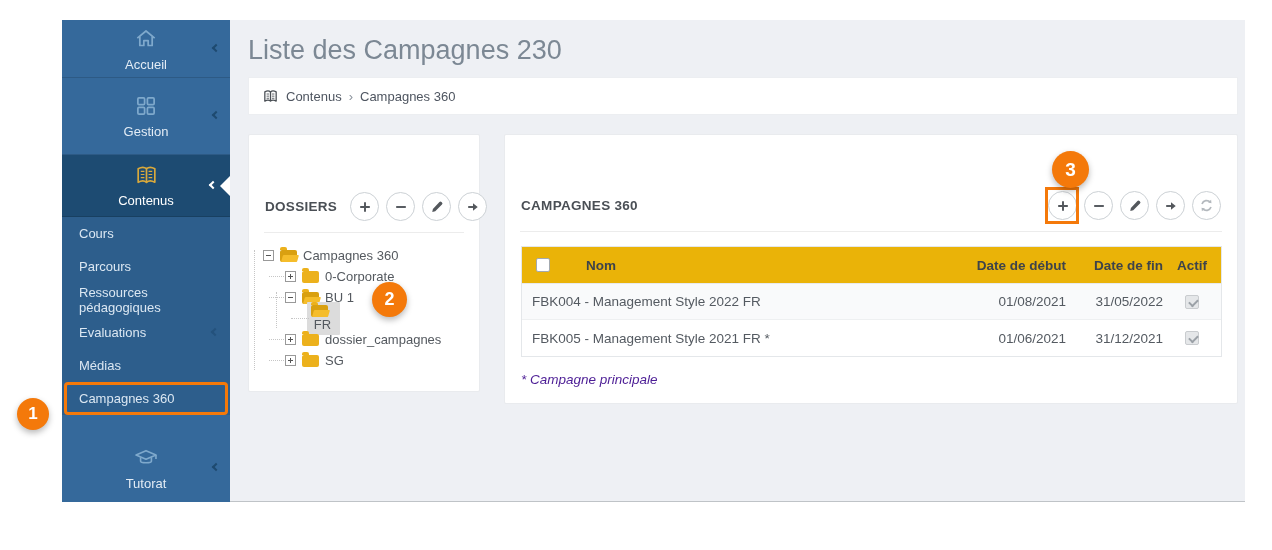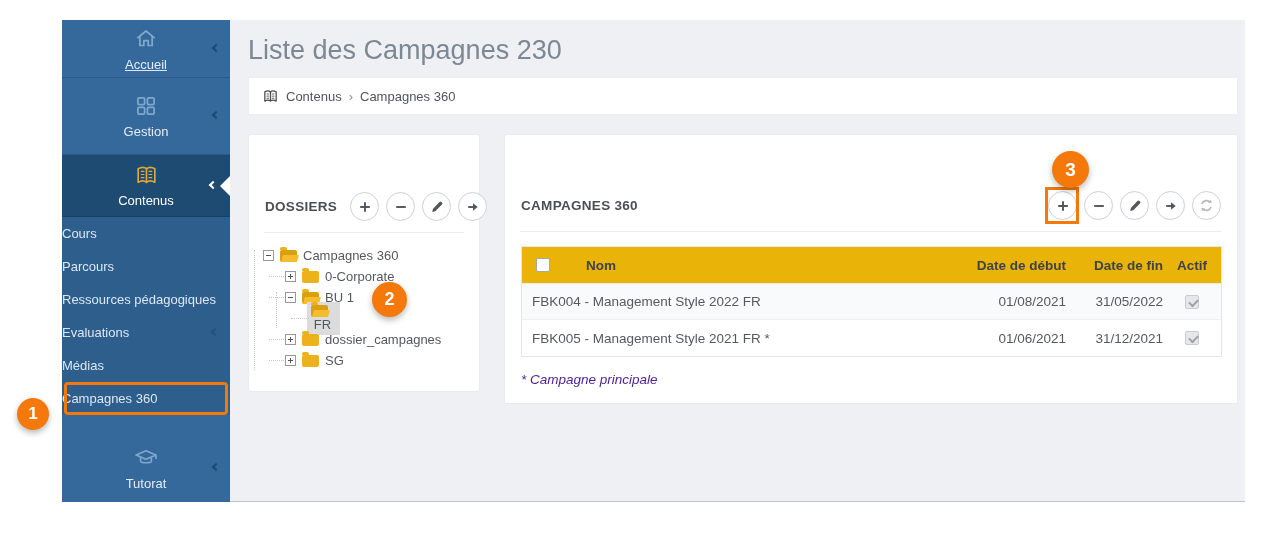--- a/index.html
+++ b/index.html
@@ -6,33 +6,33 @@
   html,body { background:#ffffff; font-family:"Liberation Sans", sans-serif; }
   .canvas { position:relative; width:1272px; height:550px; background:#fff; overflow:hidden; }
 
   .app { position:absolute; left:62px; top:20px; width:1183px; height:482px; display:flex; }
 
   
   .sidebar { width:168px; background:#35699b; display:flex; flex-direction:column; flex:none; }
   .nav-section { position:relative; display:flex; flex-direction:column; align-items:center; justify-content:center;
                  gap:5px; border-bottom:1px solid rgba(0,0,0,.14); color:#dce8f3; cursor:pointer; }
   .nav-section .nav-label { font-size:13px; color:#e3ecf5; }
-  .sec-accueil { height:58px;text-decoration:underline; } .sec-gestion { height:77px; }
+  .sec-accueil { height:58px; } .sec-gestion { height:77px; }
   .sec-contenus { height:62px; background:#1d4b72; }
   .sec-contenus .nav-label { color:#ffffff; }
   .sec-tutorat { height:68px; border-bottom:none; margin-top:auto; }
   .chev { position:absolute; right:11px; top:50%; width:6px; height:6px; margin-top:-4px;
           border-left:2px solid #1e4a70; border-bottom:2px solid #1e4a70; transform:rotate(45deg); }
   .sec-contenus .chev { border-color:#ffffff; right:14px; }
   .notch { position:absolute; right:0; top:50%; margin-top:-10px; width:0; height:0;
            border-top:10px solid transparent; border-bottom:10px solid transparent; border-right:10px solid #ffffff; }
   .icon-svg { display:block; }
 
   .submenu { background:#2d5e8c; display:flex; flex-direction:column; }
-  .submenu-item { position:relative; height:33px; display:flex; align-items:center; 
+  .submenu-item { position:relative; height:33px; display:flex; align-items:center; padding-left:17px;
                   font-size:13px; color:#dbe7f2; cursor:pointer; }
   .submenu-item .chev { right:12px; }
   .submenu-item .chev { border-color:#24527c; }
   .hl-rect { position:absolute; left:2px; right:2px; top:0px; bottom:0px; border:3px solid #f4790a; border-radius:4px; pointer-events:none; }
 
   
   .content { flex:1; background:#eef0f4; border-bottom:1px solid #bfc3c7; padding:0 7px 0 18px; }
   .page-title { margin-top:15px; font-size:27px; font-weight:400; color:#7c8894; }
   .breadcrumb { margin-top:11px; height:38px; background:#ffffff; border:1px solid #eceef1; display:flex; align-items:center;
                 padding:0 13px; font-size:13px; color:#4e5560; gap:7px; }

